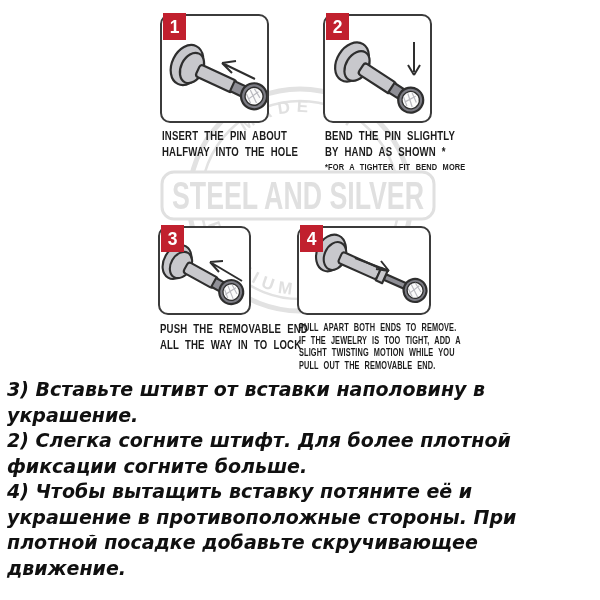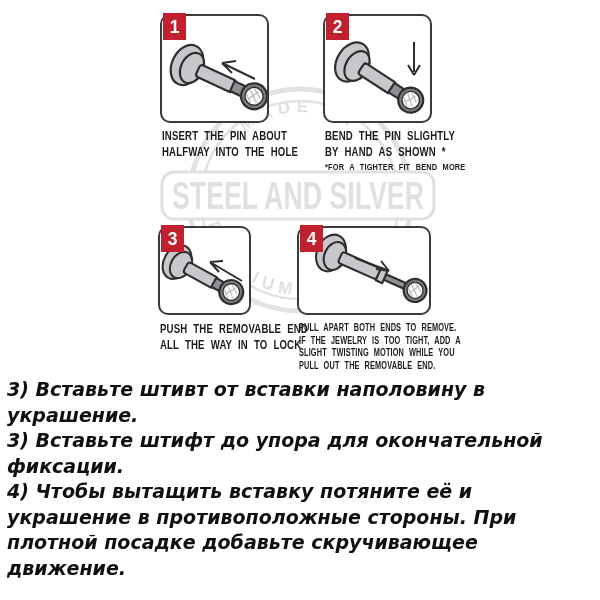--- a/index.html
+++ b/index.html
@@ -155,17 +155,17 @@
 
   <div class="caption" id="caption-4">
     <div>PULL APART BOTH ENDS TO REMOVE.</div>
     <div>IF THE JEWELRY IS TOO TIGHT, ADD A</div>
     <div>SLIGHT TWISTING MOTION WHILE YOU</div>
     <div>PULL OUT THE REMOVABLE END.</div>
   </div>
 
   <div class="instructions">
     <p>3) Вставьте штивт от вставки наполовину в украшение.</p>
-    <p>3) Вставьте штифт до упора для окончательной фиксации.</p>
+    <p>2) Слегка согните штифт. Для более плотной фиксации согните больше.</p>
     <p>4) Чтобы вытащить вставку потяните её и украшение в противоположные стороны. При плотной посадке добавьте скручивающее движение.</p>
   </div>
 
 </div>
 
 </body></html>

